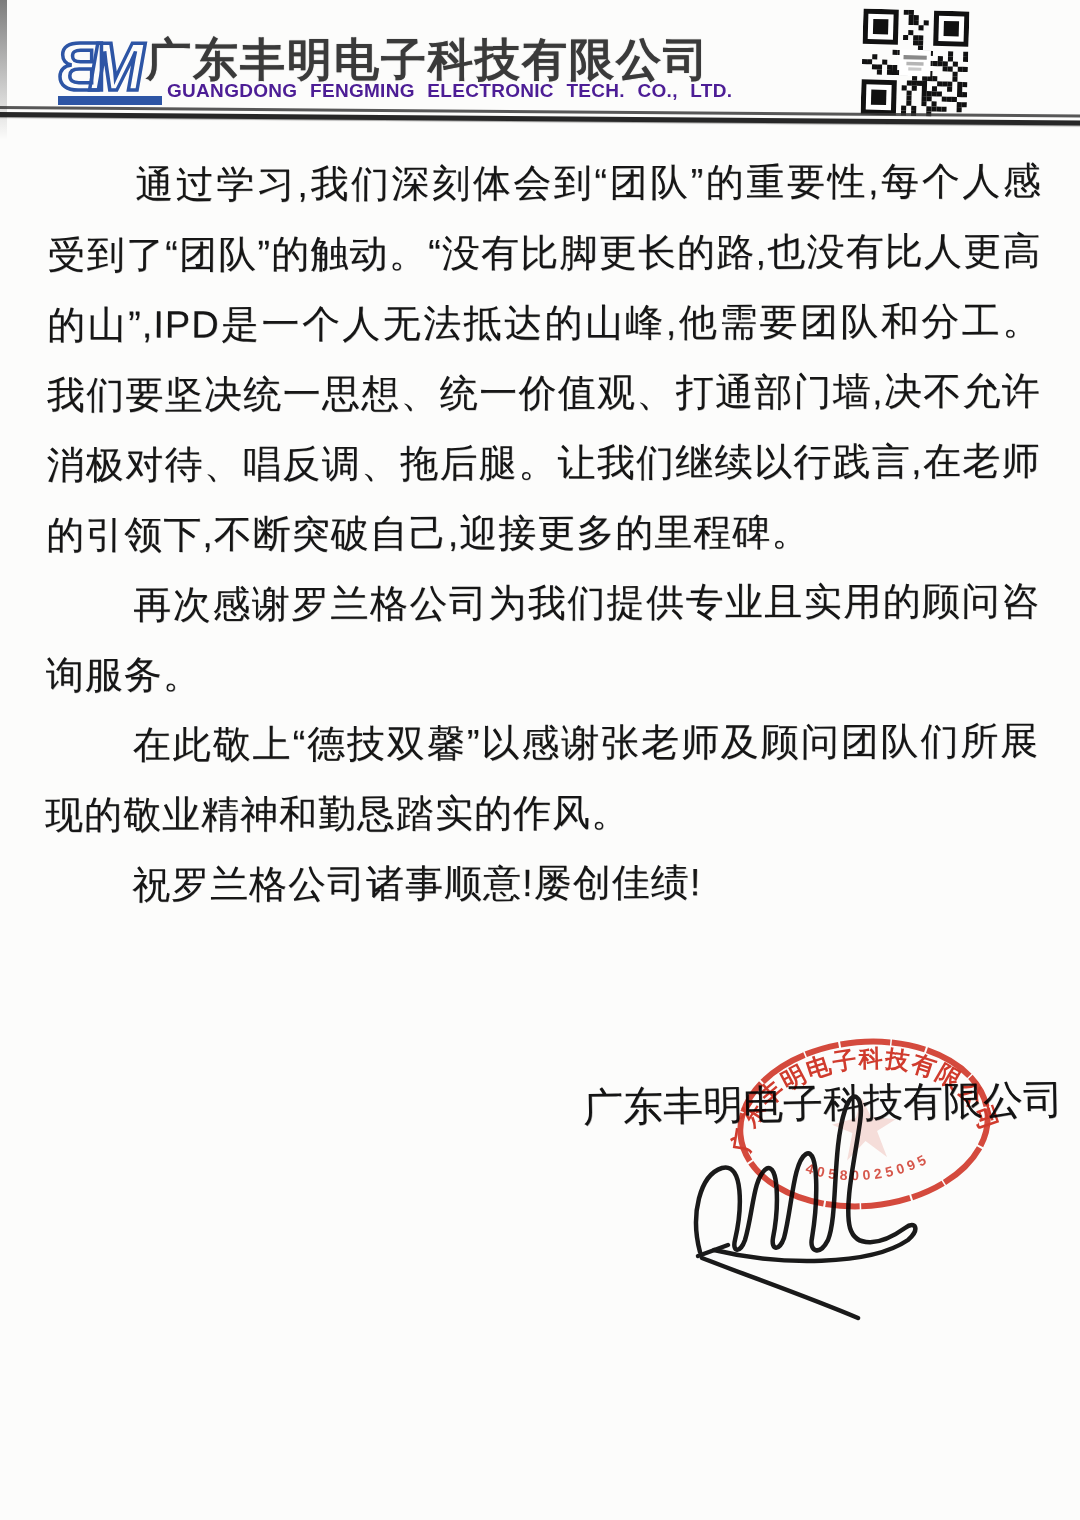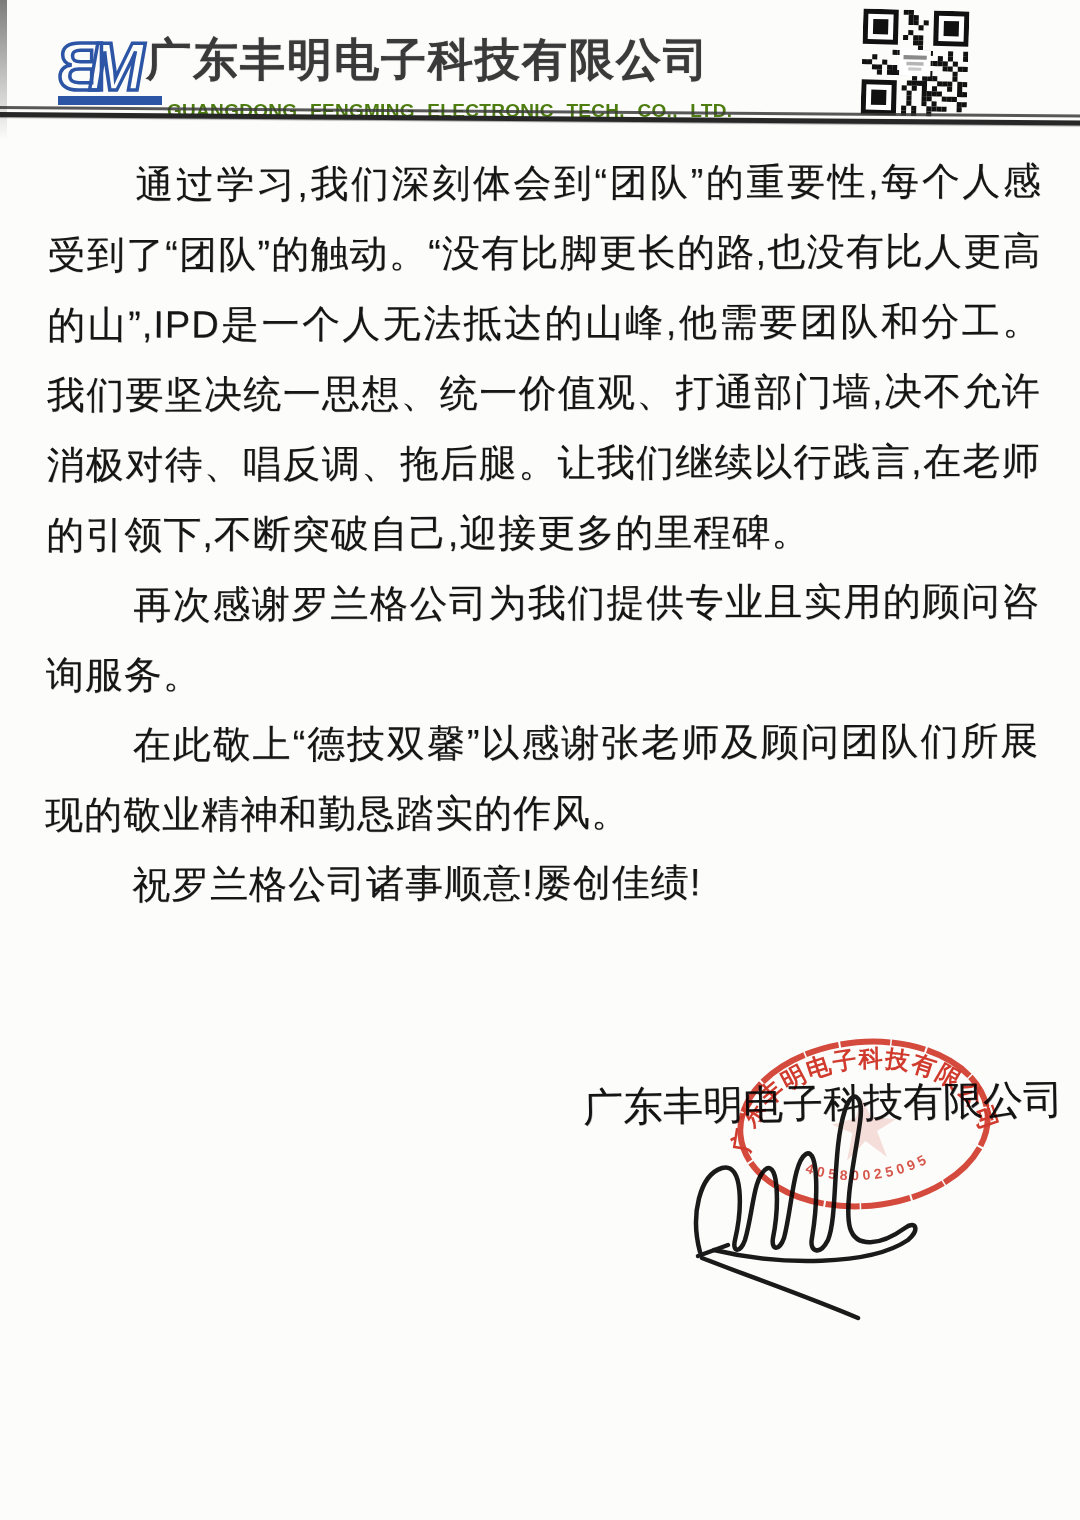--- a/index.html
+++ b/index.html
@@ -14,22 +14,22 @@
     background:linear-gradient(180deg, rgba(20,20,20,.55), rgba(20,20,20,0));
   }
   
   .logo { position:absolute; left:50px; top:28px; width:125px; height:90px; }
   .company-cn {
     position:absolute; left:146px; top:30px; width:540px;
     font-size:45px; font-weight:bold; color:#3a3a3a; letter-spacing:2px;
     white-space:nowrap; text-shadow:0 0 1px rgba(60,60,60,.6);
   }
   .company-en {
-    position:absolute; left:167px; top:100px; width:520px;
-    font-size:19px; font-weight:bold; color:#4d7c0f; letter-spacing:.3px;
+    position:absolute; left:167px; top:80px; width:520px;
+    font-size:19px; font-weight:bold; color:#4c1d95; letter-spacing:.3px;
     word-spacing:7px; white-space:nowrap;
   }
   .qr { position:absolute; left:862px; top:10px; width:106px; height:106px; transform:rotate(1.6deg); }
   .rule-thin {
     position:absolute; left:-6px; top:106px; width:1100px; height:2.5px;
     background:#3a3a3a; transform:rotate(.45deg); transform-origin:left center; opacity:.85;
   }
   .rule-thick {
     position:absolute; left:-6px; top:112px; width:1100px; height:5px;
     background:#272727; border-radius:3px;

